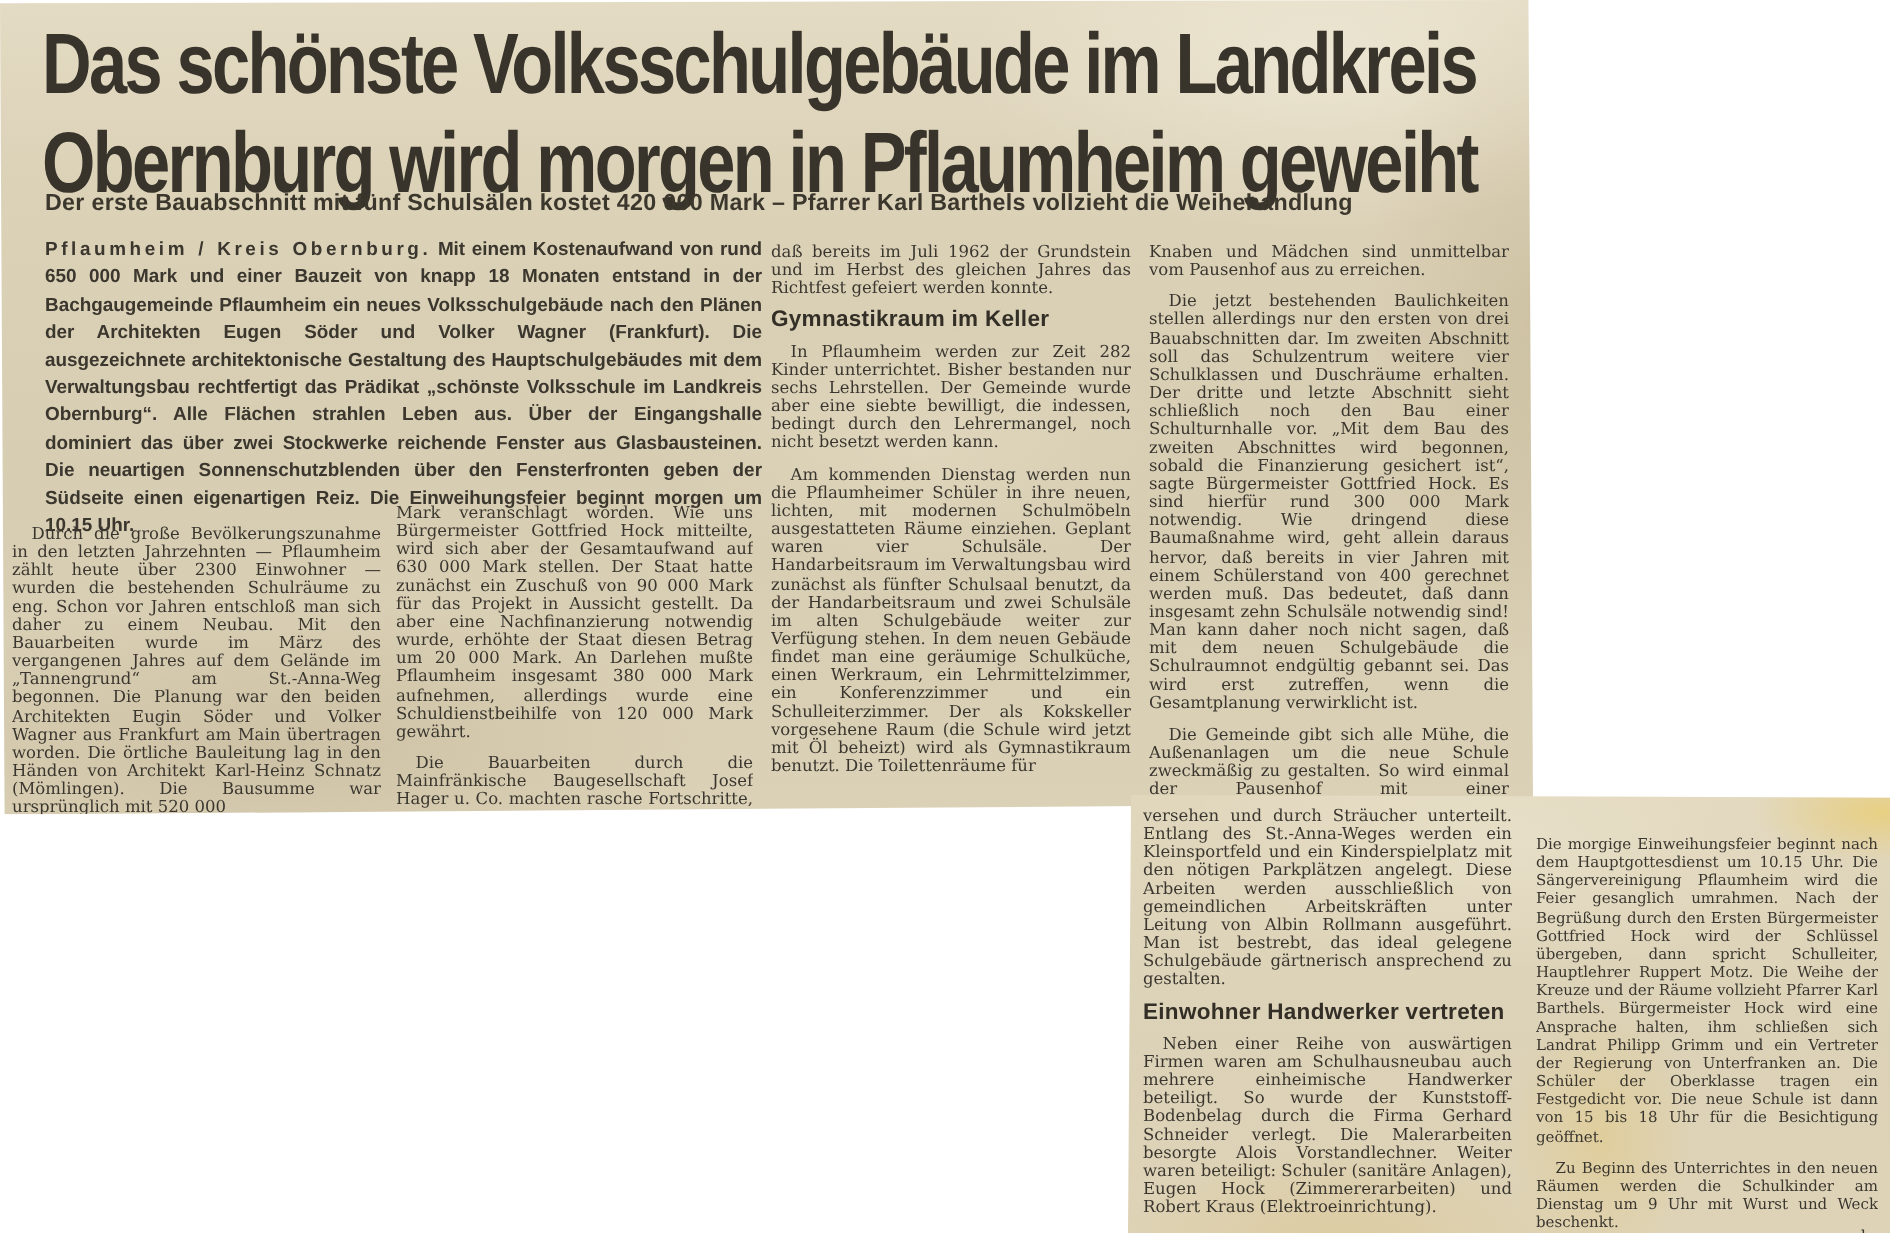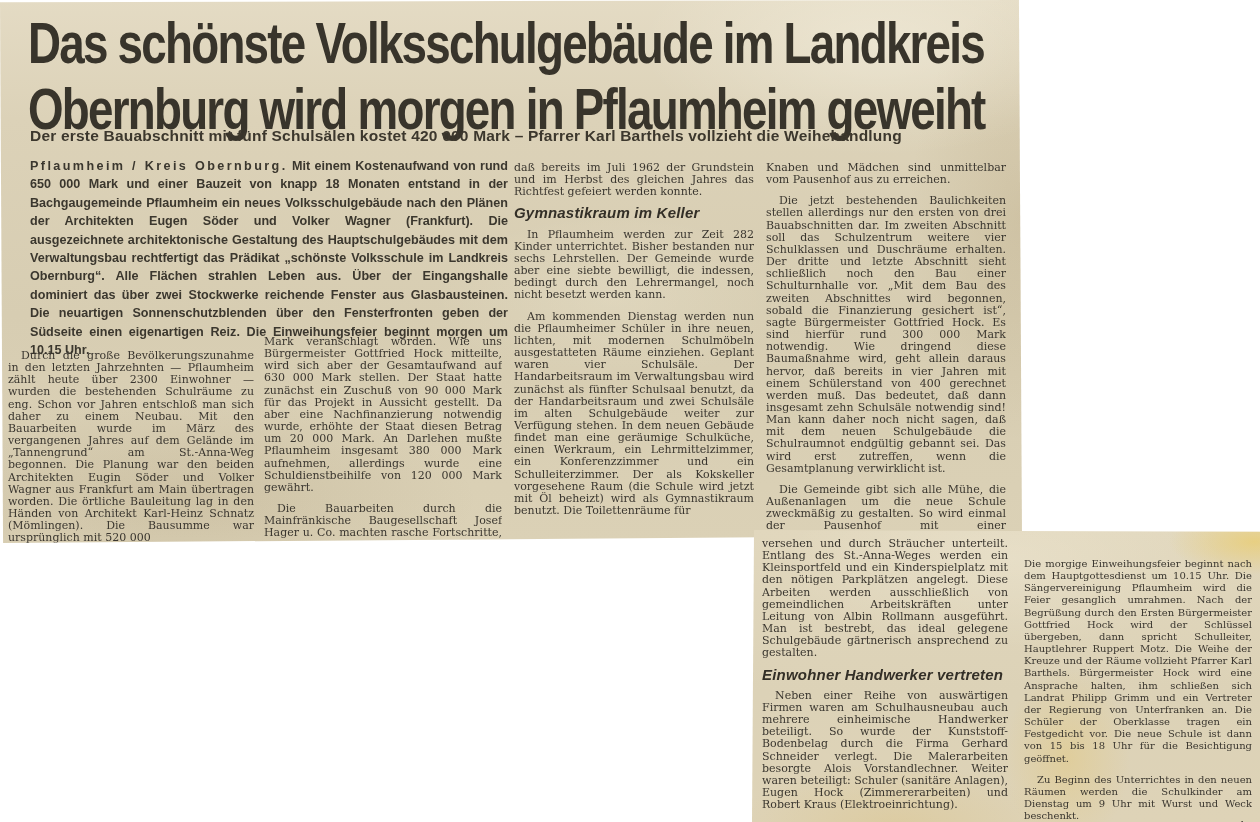--- a/index.html
+++ b/index.html
@@ -68,21 +68,21 @@
     font-size:11px;line-height:12.15px;
     color:#3a362f;text-align:justify;
     overflow:hidden;hyphens:auto;
   }
   .col p{margin:0 0 9px 0;text-indent:13px;}
   .col p.cont{text-indent:0;}
   .col h3{
     margin:4px 0 9px 0;
     font-family:"Liberation Sans",sans-serif;
     font-size:15px;font-weight:700;letter-spacing:.2px;
-    color:#332f27;text-align:left;text-indent:0;font-style:italic;
+    color:#332f27;text-align:left;text-indent:0;
   }
   .col1{left:8px;  top:350px;width:246px;height:202px;}
   .col2{left:264px;top:336px;width:238px;height:206px;}
   .col3{left:514px;top:162px;width:240px;height:380px;}
   .col4{left:766px;top:162px;width:240px;height:380px;}
   .colA{left:10px; top:8px;  width:246px;height:282px;}
   .colB{left:272px;top:28px; width:228px;height:276px;font-size:10px;}
   .sigline{text-align:right;margin-top:-12px;padding-right:2px;}
 
   

